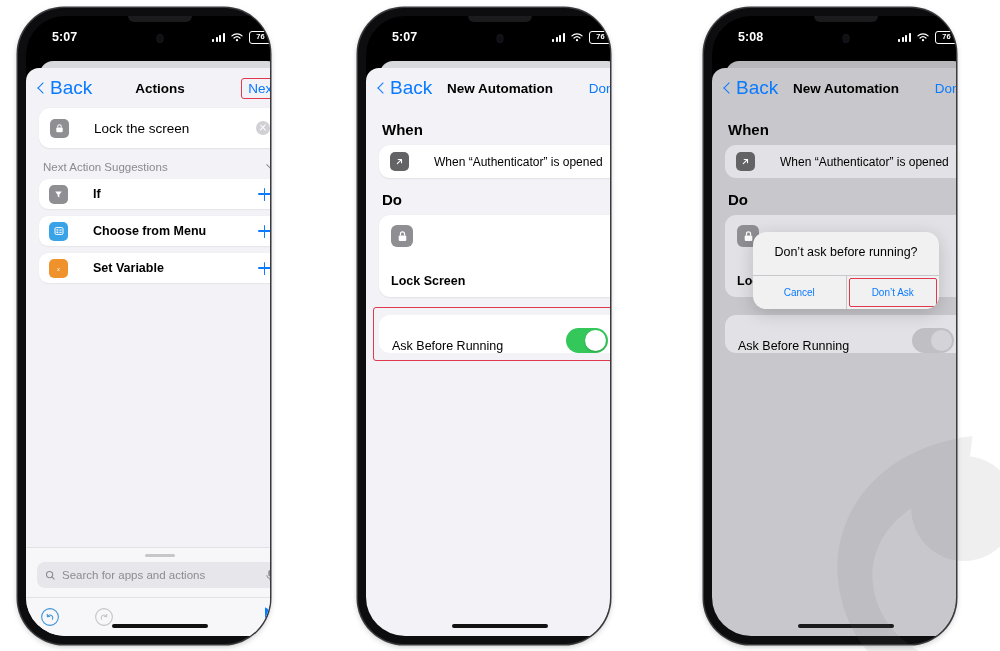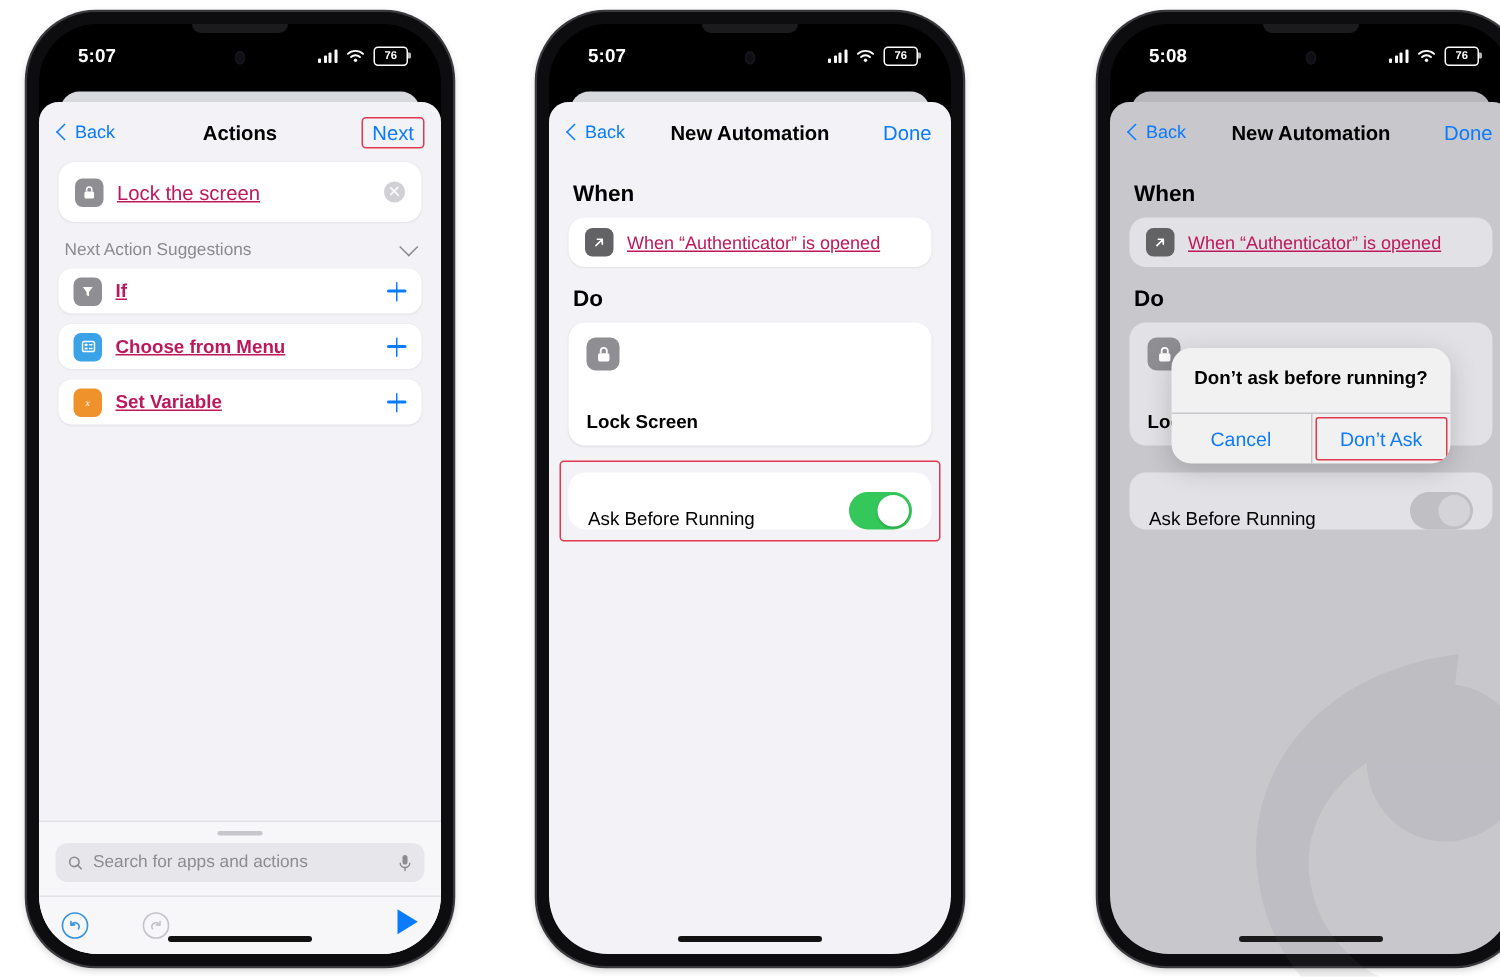--- a/index.html
+++ b/index.html
@@ -13,30 +13,30 @@
     position: relative;
     overflow: hidden;
     font-family: "Liberation Sans", sans-serif;
     -webkit-font-smoothing: antialiased;
   }
 
   
   .phone {
     position: absolute;
     top: 8px;
-    width: 284px;
+    width: 252px;
     height: 636px;
     border-radius: 46px;
     background: #0d0d0f;
     box-shadow: 0 0 0 1.5px #3a3a3e, 0 2px 6px rgba(0,0,0,.25);
     overflow: hidden;
   }
   .phone.p1 { left: 18px; }
   .phone.p2 { left: 358px; }
-  .phone.p3 { left: 732px; }
+  .phone.p3 { left: 704px; }
 
   .phone-inner {
     position: absolute;
     left: 8px; top: 8px;
     width: 268px; height: 620px;
     border-radius: 39px;
     background: #000;
     overflow: hidden;
   }
 
@@ -140,21 +140,21 @@
     height: 40px;
     display: flex;
     align-items: center;
     padding: 0 13px;
   }
   .nav-back {
     display: flex;
     align-items: center;
     gap: 2px;
     color: #0a7aff;
-    font-size: 12px;
+    font-size: 19px;
   }
   .chev-left {
     width: 7px; height: 7px;
     border-left: 1.9px solid #0a7aff;
     border-bottom: 1.9px solid #0a7aff;
     transform: rotate(45deg);
     margin-right: 1px;
   }
   .nav-title {
     position: absolute;
@@ -209,25 +209,24 @@
     display: flex;
     align-items: center;
     justify-content: center;
     flex: none;
   }
   .ic-lock { background: #8e8e93; }
   .ic-if { background: #8e8e93; }
   .ic-menu { background: #3aa3e8; }
   .ic-var { background: #f0922b; }
   .action-label {
-    margin-left: 9px;
+    margin-left: 25px;
     font-size: 13.5px;
-    color: #be185d;
+    color: #000000;
     font-weight: 400;
-    text-decoration: underline;
   }
   .clear-x {
     margin-left: auto;
     width: 14px; height: 14px;
     border-radius: 50%;
     background: #d0d0d5;
     position: relative;
   }
   .clear-x:before, .clear-x:after {
     content: "";
@@ -403,40 +402,40 @@
     width: 186px;
     background: #f1f1f1;
     border-radius: 13px;
     box-shadow: 0 4px 18px rgba(0,0,0,.18);
     overflow: hidden;
     z-index: 5;
   }
   .alert-body { padding: 13px 13px 11px 13px; text-align: center; }
   .alert-title {
     font-size: 12.5px;
-    font-weight: 700;
+    font-weight: 400;
     color: #000;
     margin-bottom: 5px;
   }
   .alert-msg {
     font-size: 10px;
     color: #111;
     line-height: 1.32;
   }
   .alert-actions {
     display: flex;
     border-top: .7px solid #c8c8cc;
     height: 33px;
   }
   .alert-btn {
     flex: 1;
     display: flex;
     align-items: center;
     justify-content: center;
-    font-size: 13px;
+    font-size: 10px;
     color: #0a7aff;
     position: relative;
   }
   .alert-btn + .alert-btn { border-left: .7px solid #c8c8cc; }
   .alert-btn.boxed:after {
     content: "";
     position: absolute;
     left: 2px; right: 2px; top: 2px; bottom: 2px;
     border: 1.9px solid #e0384f;
     border-radius: 2px;

